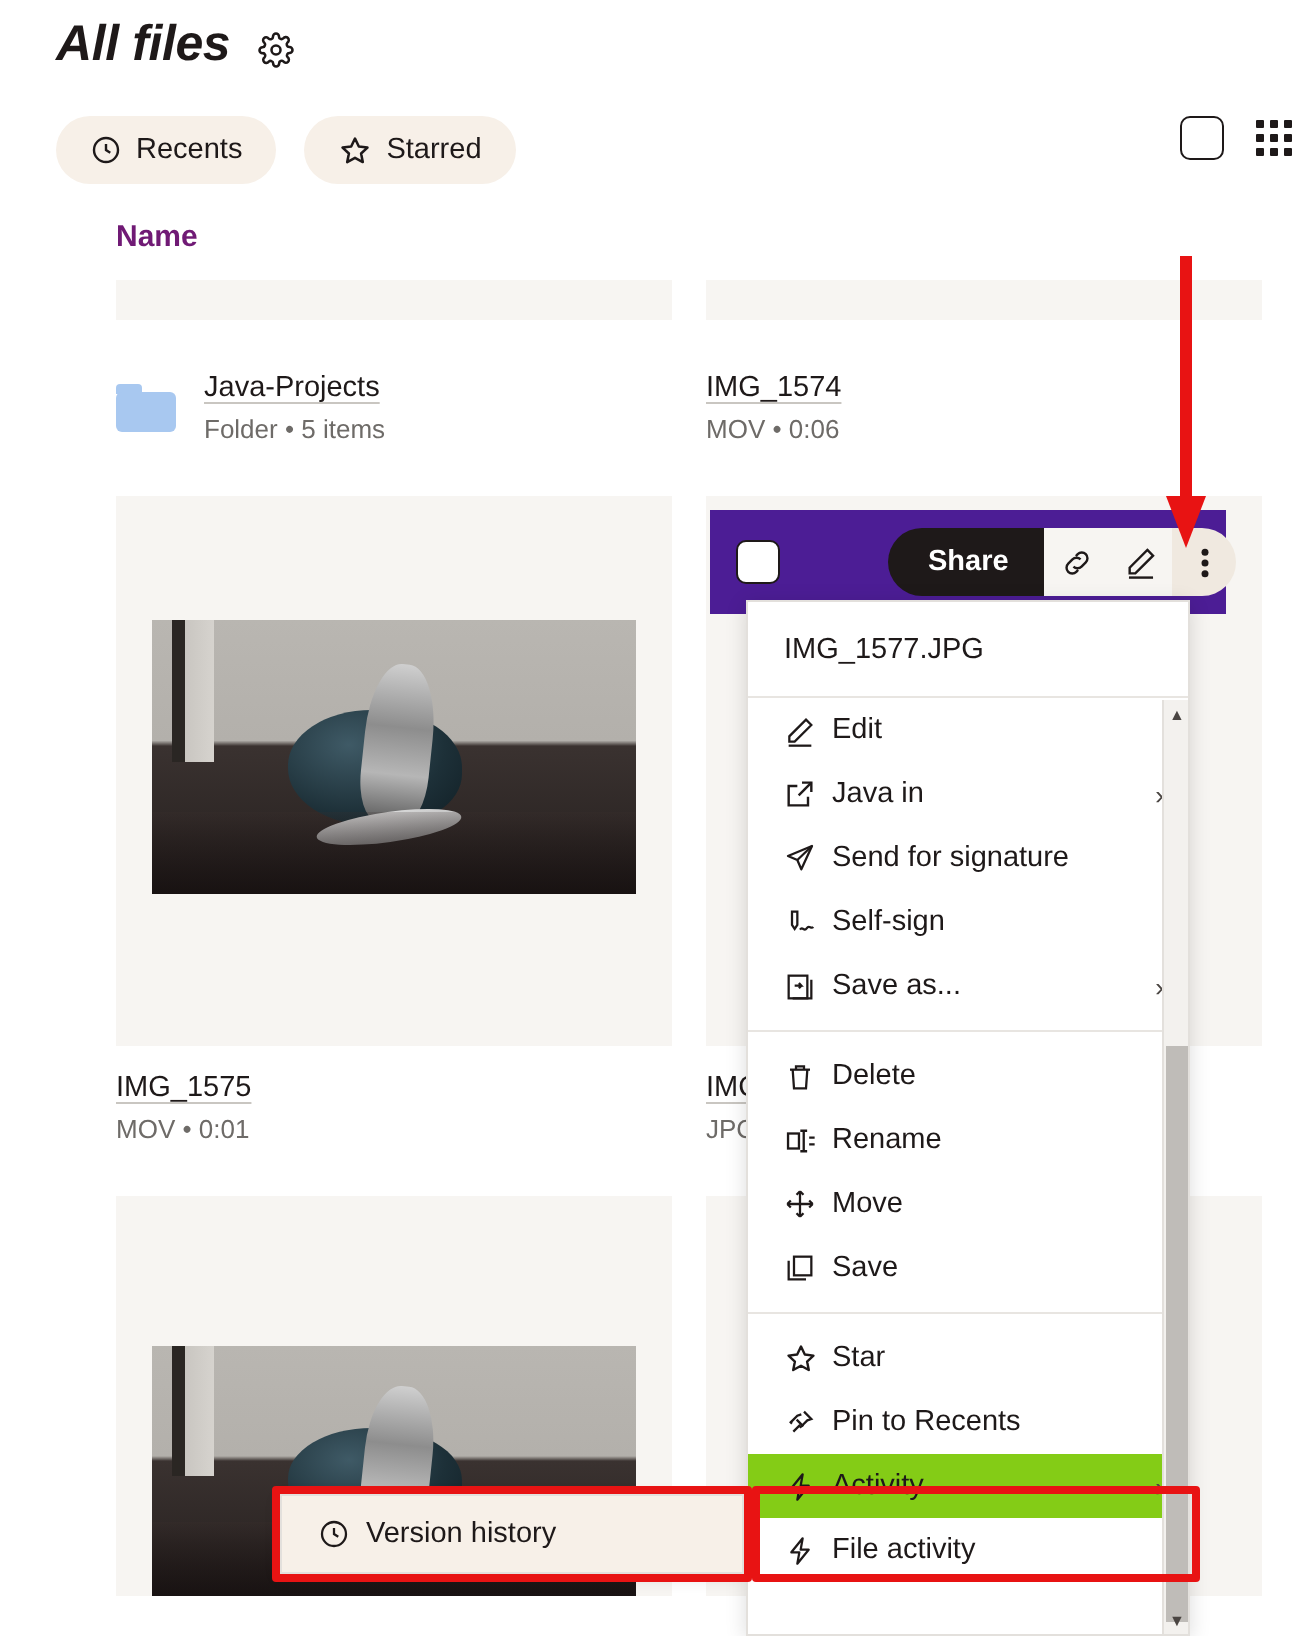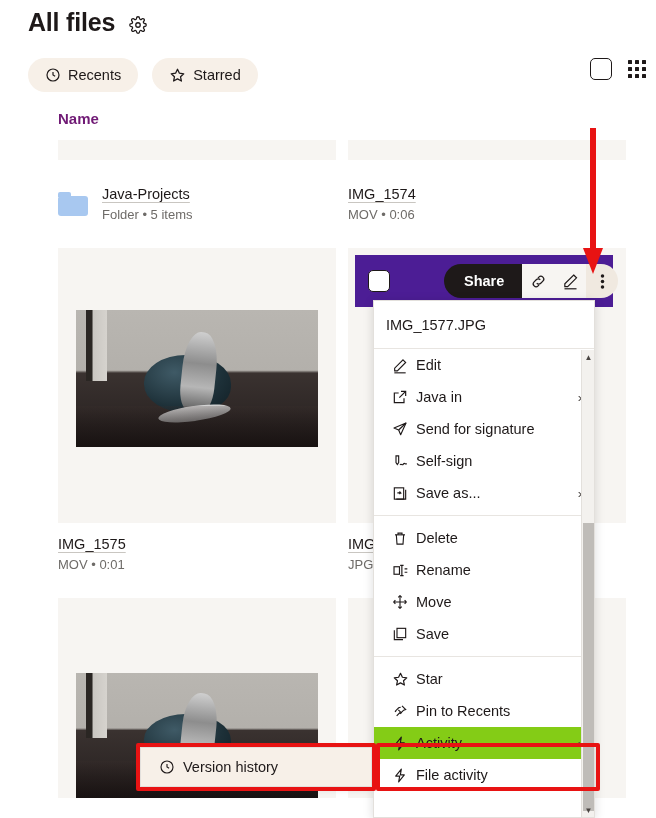--- a/index.html
+++ b/index.html
@@ -12,20 +12,21 @@
   }
 
   
   .page-header {
     position: absolute; left: 28px; top: 8px;
     display: flex; align-items: center; gap: 12px;
   }
   .page-title {
     font-size: 25px; font-weight: bold; color: #1e1919;
     letter-spacing: -0.2px;
+    font-style: italic;
   }
   .gear-btn {
     width: 22px; height: 22px; display: flex;
     align-items: center; justify-content: center;
     cursor: pointer; margin-top: 4px;
   }
 
   
   .filter-row {
     position: absolute; left: 28px; top: 58px;
@@ -67,21 +68,21 @@
     flex-direction: column;
   }
   .col-head .arrow { font-size: 14px; font-weight: normal; }
 
   
   .files {
     position: absolute; left: 0; top: 140px;
     width: 656px; height: 678px;
     overflow: hidden;
   }
-  .row { display: flex; gap: 12px; padding-left: 58px; }
+  .row { display: flex; gap: 17px; padding-left: 58px; }
   .cell { width: 278px; position: relative; }
 
   .tile {
     width: 278px; background: #f7f5f2;
     position: relative; overflow: hidden;
   }
   .tile.short { height: 20px; }
   .tile.tall  { height: 275px; }
   .tile.bot   { height: 200px; }
 
@@ -181,21 +182,21 @@
   .ctxmenu {
     position: absolute; left: 373px; top: 300px;
     width: 222px; height: 518px;
     background: #ffffff;
     border: 1px solid #e3e0dc;
     box-shadow: 0 2px 10px rgba(0,0,0,0.14);
     overflow: hidden;
   }
   .ctx-title {
     height: 48px; display: flex; align-items: center;
-    padding-left: 12px; font-size: 14.5px; color: #1e1919;
+    padding-left: 18px; font-size: 14.5px; color: #1e1919;
     border-bottom: 1px solid #e8e5e1;
   }
   .ctx-list { position: relative; }
   .mi {
     height: 32px; display: flex; align-items: center;
     padding-left: 18px; padding-right: 12px;
     font-size: 14.5px; color: #1e1919; cursor: pointer;
     position: relative;
   }
   .mi.hl { background: #84cc16; }

